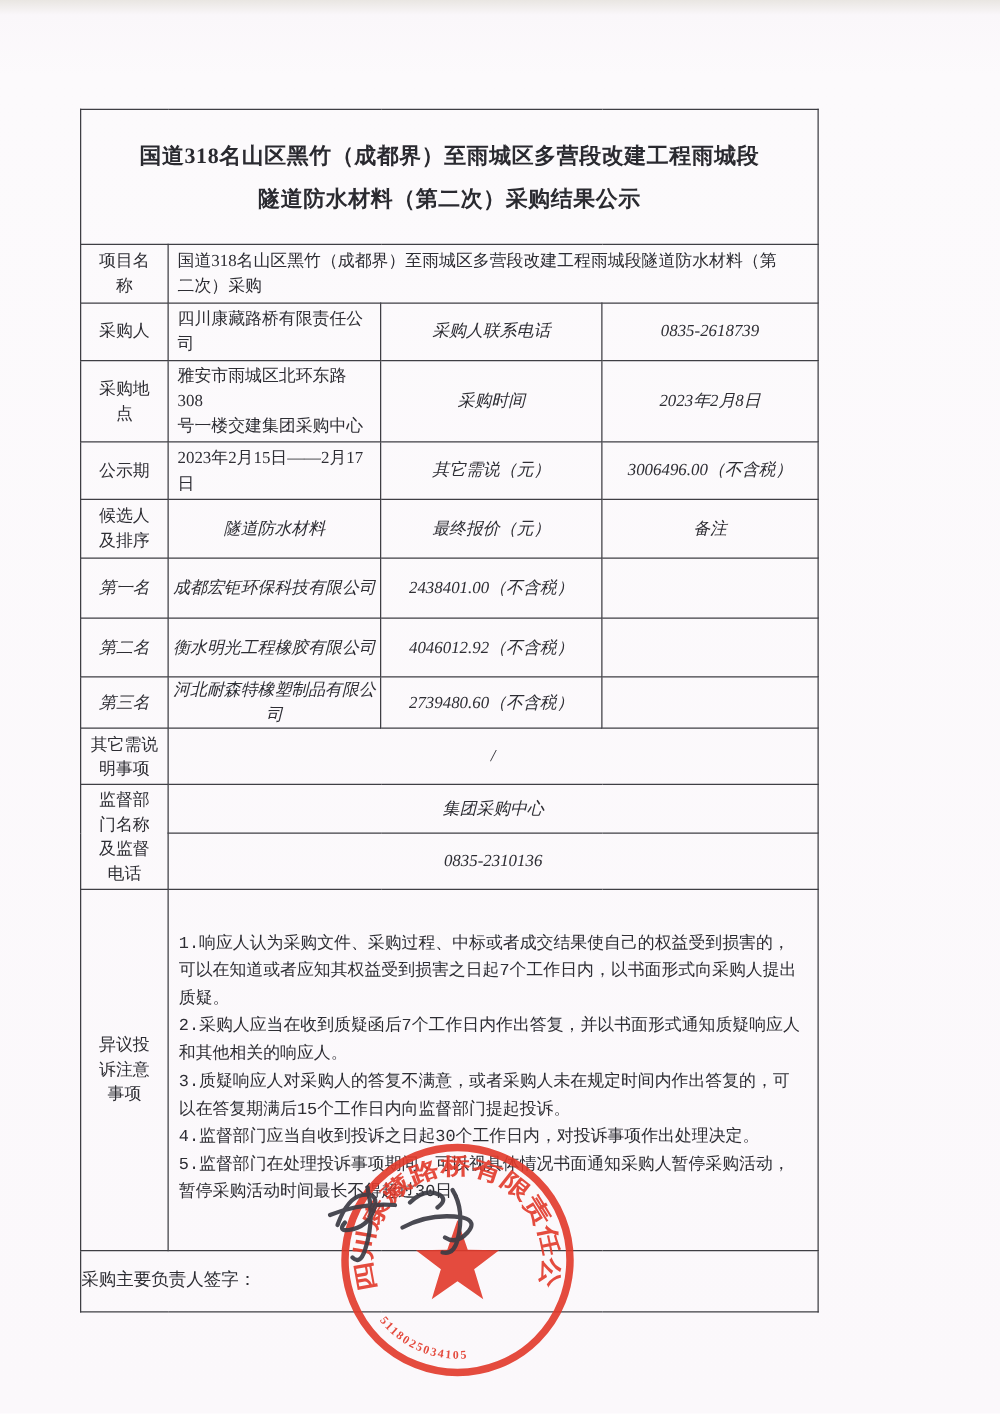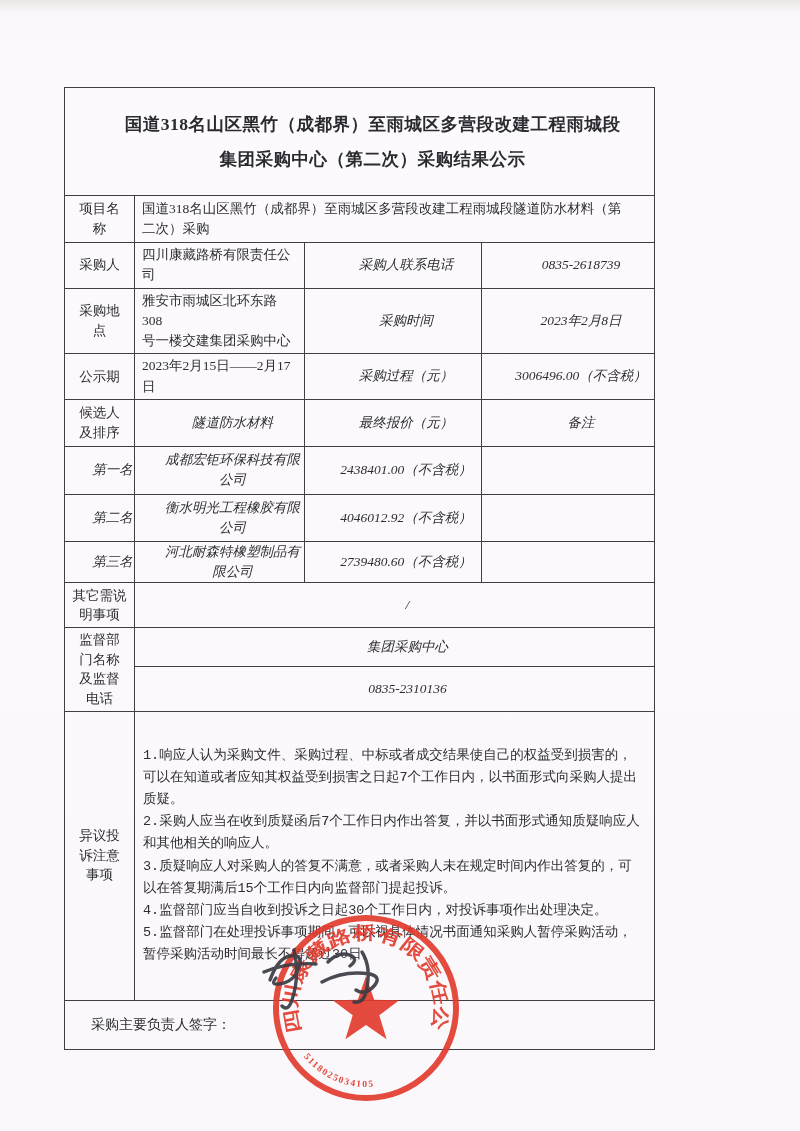--- a/index.html
+++ b/index.html
@@ -16,21 +16,20 @@
   table.doc {
     position:absolute; left:64px; top:87px; width:590px;
     border-collapse:collapse; table-layout:fixed;
   }
   td {
     border:1px solid #3f3f44;
     vertical-align:middle;
     font-size:13.5px;
     line-height:1.5;
     overflow:hidden;
-    padding-left:26px;
   }
   .title-cell {
     text-align:center; font-size:17.5px; font-weight:bold;
     letter-spacing:.5px; line-height:2.0; color:#2a2a30;
   }
   .lbl  { text-align:center; white-space:pre-line; line-height:1.45; padding:2px 2px; }
   .val  { padding:2px 7px; white-space:pre-line; }
   .ctr  { text-align:center;font-style:italic; }
   .obj  { padding:8px 10px 8px 8px; line-height:1.64; }
   .obj div { margin:0;font-family:Liberation Mono, monospace; }
@@ -50,21 +49,21 @@
       <col style="width:70px">
         <col style="width:170px">
         <col style="width:177px">
         <col style="width:173px">
     </colgroup>
 
     <tbody>
         <tr style="height:108px">
       <td colspan="4" class="title-cell">
         <div>国道318名山区黑竹（成都界）至雨城区多营段改建工程雨城段</div>
-        <div>集团采购中心（第二次）采购结果公示</div>
+        <div>隧道防水材料（第二次）采购结果公示</div>
       </td>
     </tr>
 
     <tr style="height:47px">
       <td class="lbl">项目名
 称</td>
       <td colspan="3" class="val">国道318名山区黑竹（成都界）至雨城区多营段改建工程雨城段隧道防水材料（第
 二次）采购</td>
     </tr>
 
@@ -82,21 +81,21 @@
       <td class="val">雅安市雨城区北环东路308
 号一楼交建集团采购中心</td>
       <td class="ctr">采购时间</td>
       <td class="ctr">2023年2月8日</td>
     </tr>
 
     <tr style="height:37px">
       <td class="lbl">公示期</td>
       <td class="val">2023年2月15日——2月17
 日</td>
-      <td class="ctr">采购过程（元）</td>
+      <td class="ctr">其它需说（元）</td>
       <td class="ctr">3006496.00（不含税）</td>
     </tr>
 
     <tr style="height:47px">
       <td class="lbl">候选人
 及排序</td>
       <td class="ctr">隧道防水材料</td>
       <td class="ctr">最终报价（元）</td>
       <td class="ctr">备注</td>
     </tr>

